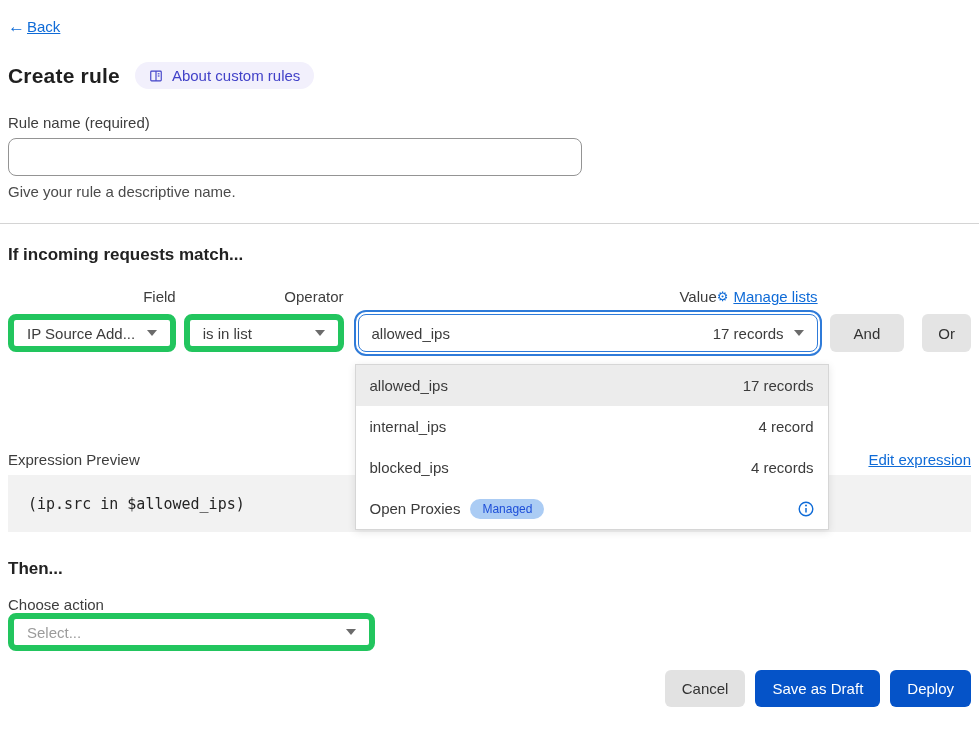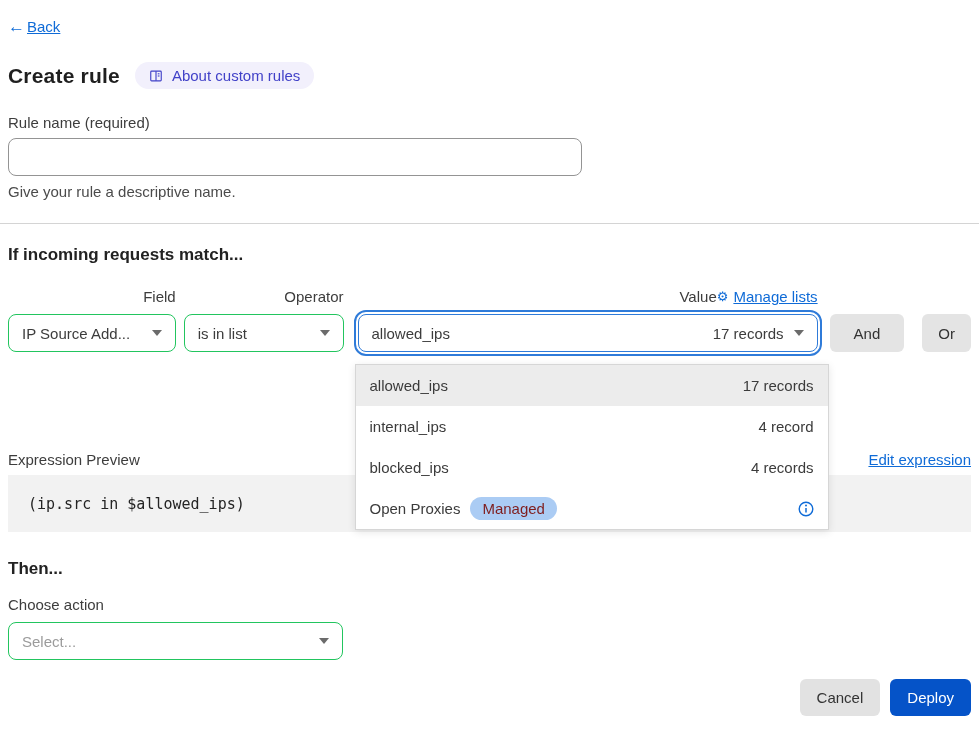--- a/index.html
+++ b/index.html
@@ -54,21 +54,21 @@
   .col-value { width: 472px; margin-left: 14px; position: relative; }
   .cond-label-row { display: flex; justify-content: flex-end; align-items: center; height: 21px; margin-bottom: 7px; }
   .manage-lists {
     display: inline-flex; align-items: center; gap: 5px;
     color: #0f6bd7; font-size: 15px; cursor: pointer;
   }
   .manage-lists .gear { font-size: 13px; line-height: 1; }
   .manage-lists .link-text { text-decoration: underline; }
 
   .select {
-    height: 38px; border: 1px solid #22c55e; border-radius: 8px; background: #ffffff;
+    height: 38px; border: 6px solid #22c55e; border-radius: 8px; background: #ffffff;
     display: flex; align-items: center; justify-content: space-between;
     padding: 0 13px; font-size: 15px; color: #3c3c3c; cursor: pointer;
   }
   .select .chev {
     width: 0; height: 0; margin-left: 10px;
     border-left: 5px solid transparent; border-right: 5px solid transparent;
     border-top: 6px solid #6b6b6b;
   }
   .select-focused {
     border: 1px solid #2f7bd9;
@@ -91,39 +91,39 @@
     box-shadow: 0 2px 8px rgba(0,0,0,0.10); z-index: 30;
   }
   .dropdown-row {
     height: 41px; padding: 0 14px;
     display: flex; justify-content: space-between; align-items: center;
     font-size: 15px; color: #3b3b3b; cursor: pointer;
   }
   .dropdown-row.highlighted { background: #ececec; }
   .row-left { display: flex; align-items: center; }
   .managed-badge {
-    background: #abccf4; color: #7f1d1d; border-radius: 12px;
-    padding: 3px 12px; font-size: 15px; margin-left: 10px;
+    background: #abccf4; color: #1d4ed8; border-radius: 12px;
+    padding: 3px 12px; font-size: 12px; margin-left: 10px;
   }
   .info-icon { color: #0f6bd7; display: inline-flex; cursor: pointer; }
 
   
   .expression-section { margin-top: 99px; position: relative; z-index: 1; }
   .expression-header { display: flex; justify-content: space-between; align-items: center; }
   .edit-expression { color: #0f6bd7; font-size: 15px; text-decoration: underline; cursor: pointer; }
   .expression-block {
     margin-top: 7px; height: 57px; background: #f2f2f2;
     display: flex; align-items: center; padding: 0 20px;
     font-family: "DejaVu Sans Mono", monospace; font-size: 15px; color: #242424;
   }
 
   
   .then-heading { margin-top: 27px; }
   .choose-action-label { margin-top: 17px; }
-  .action-select { width: 335px; margin-top: 9px; }
+  .action-select { width: 367px; }
   .placeholder-text { color: #9b9b9b; }
 
   
   .footer-actions { display: flex; justify-content: flex-end; gap: 10px; margin-top: 19px; }
   .btn {
     height: 37px; border: none; border-radius: 6px; font-size: 15px;
     padding: 0 17px; cursor: pointer; font-family: "Liberation Sans", sans-serif;
   }
   .btn-gray { background: #e2e2e2; color: #333333; }
   .btn-blue { background: #0553c8; color: #ffffff; }
@@ -249,16 +249,17 @@
   <h2 class="section-heading then-heading">Then...</h2>
   <div class="field-label choose-action-label">Choose action</div>
   <div class="select action-select">
     <span class="placeholder-text">Select...</span>
     <span class="chev"></span>
   </div>
 
   
   <div class="footer-actions">
     <button class="btn btn-gray">Cancel</button>
+    <button class="btn btn-blue">Save as Draft</button>
     <button class="btn btn-blue">Deploy</button>
   </div>
 
 </div>
 
 </body></html>

